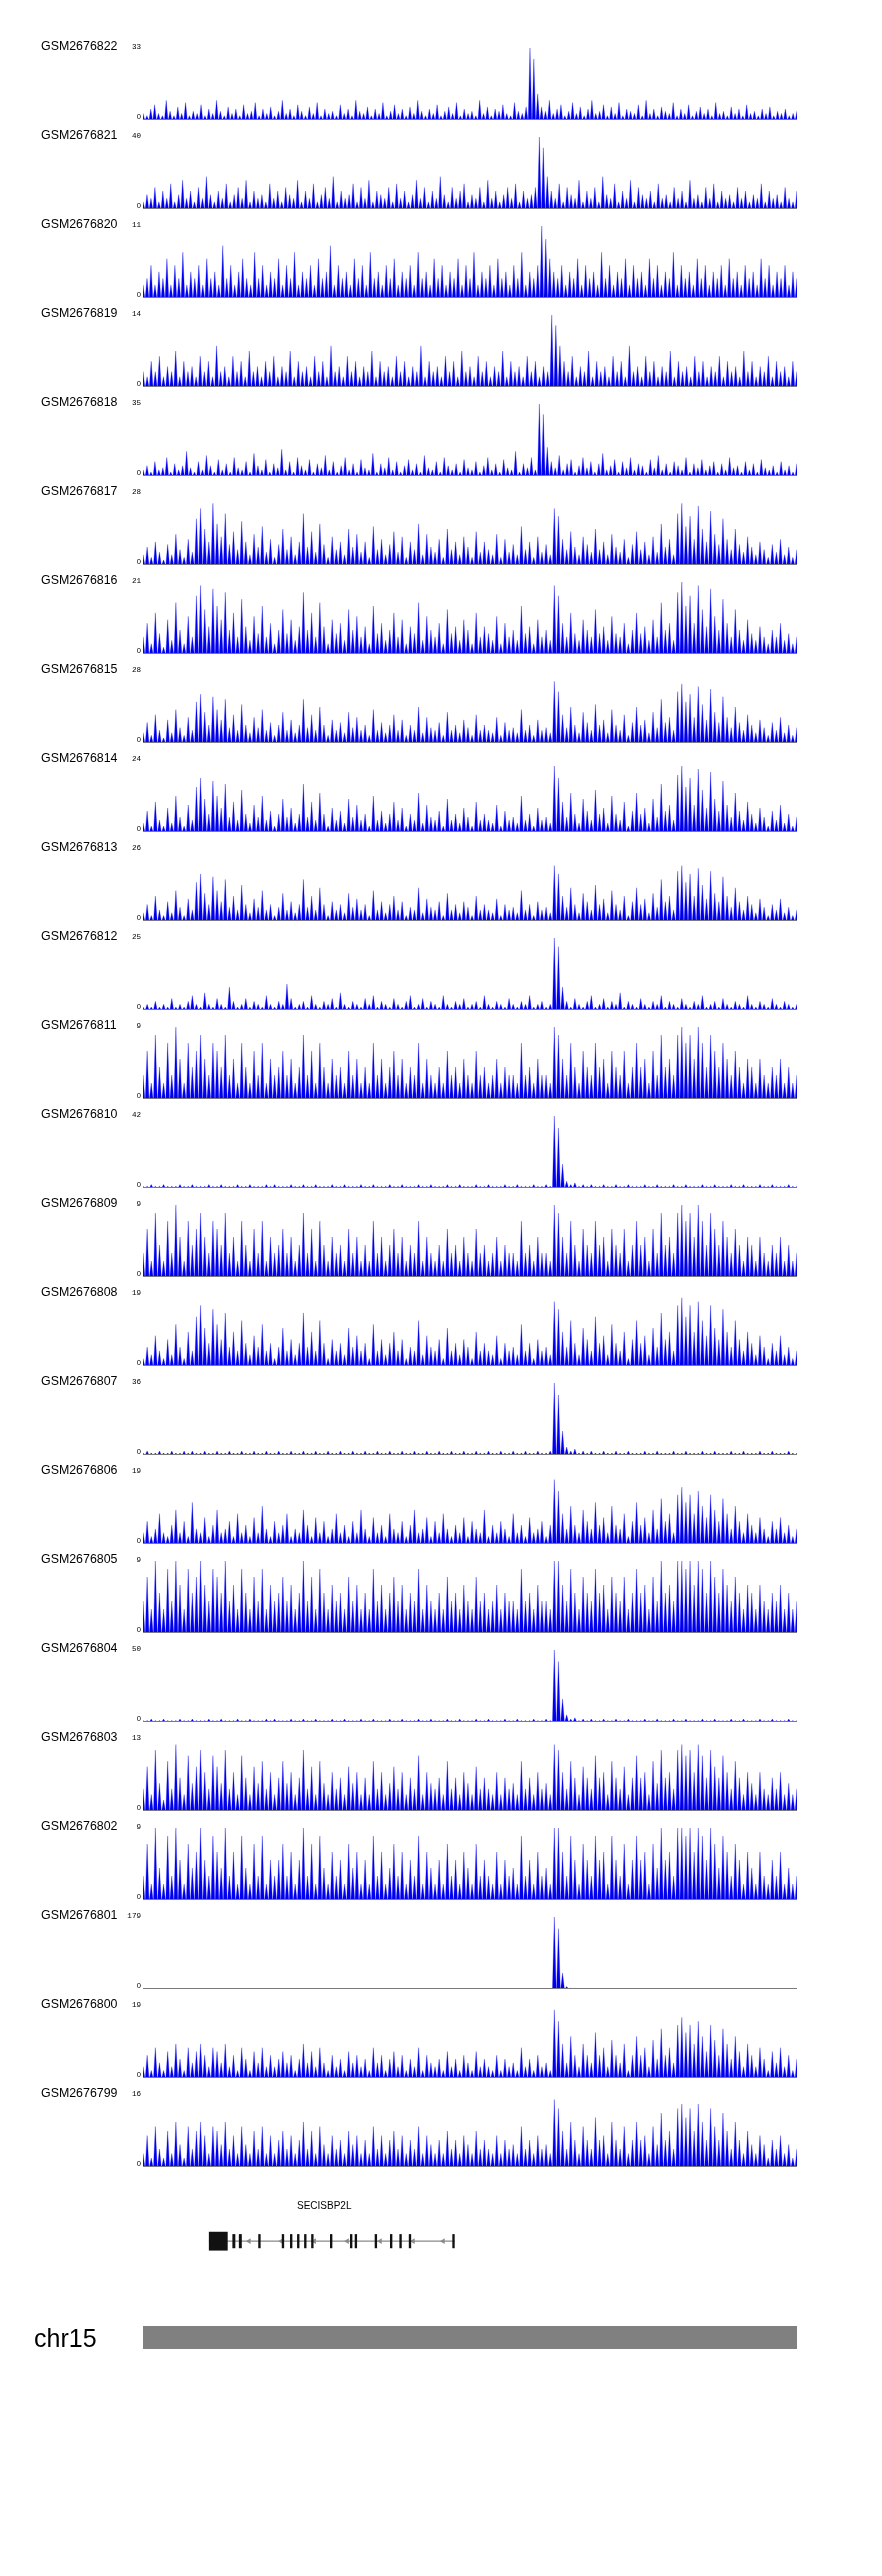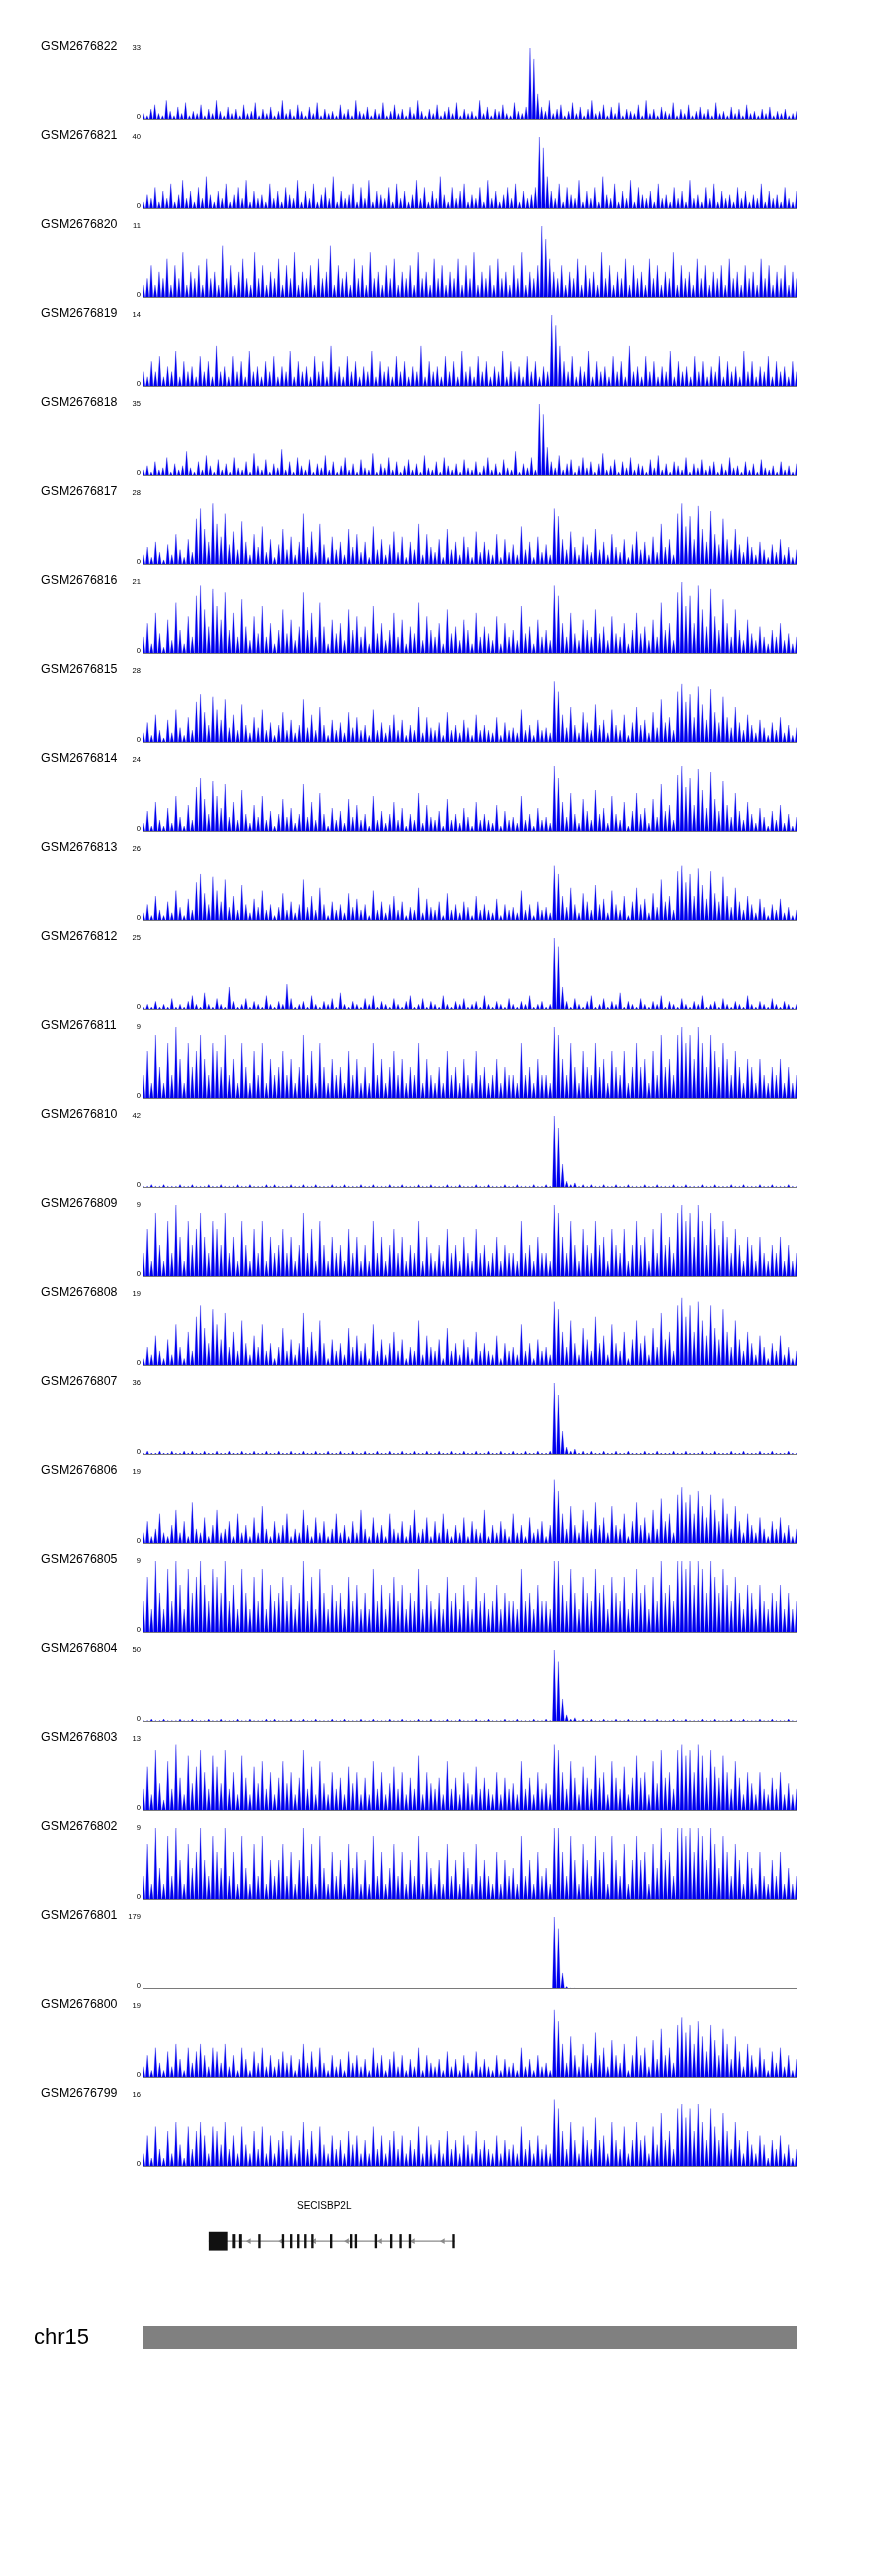--- a/index.html
+++ b/index.html
@@ -2,33 +2,33 @@
 <html style="font-size:9.4px"><head>
 <meta charset="utf-8">
 <style>
   html,body{margin:0;padding:0;background:#ffffff;}
   body{width:882px;height:2576px;font-family:"Liberation Sans",sans-serif;color:#000;}
   .page{position:relative;width:882px;height:2576px;overflow:hidden;}
   .tracks{position:absolute;left:0;top:35px;width:882px;}
   .track{position:relative;height:89px;width:882px;}
   .track-label{position:absolute;left:41px;top:3.5px;font-size:12.4px;color:#000;letter-spacing:0px;}
   .track-plot{position:absolute;left:143px;top:13px;width:654px;height:72px;}
-  .axis-max{position:absolute;left:115px;top:8.2px;font-size:7.6px;color:#000;text-align:right;width:26px;}
+  .axis-max{position:absolute;left:115px;top:8.2px;font-size:7.6px;color:#000;text-align:right;width:26px;font-family:Liberation Mono, monospace;}
   .axis-min{position:absolute;left:115px;top:77px;font-size:7.6px;color:#000;text-align:right;width:26px;}
   .track-plot svg{display:block;width:100%;height:100%;}
   .baseline{position:absolute;left:143px;top:84px;width:654px;height:0.6px;background:#7a7a7a;}
 
   
   .gene-panel{position:absolute;left:0;top:2200px;width:882px;height:82px;}
   .gene-name{position:absolute;left:297px;top:0px;font-size:10px;color:#000;}
   .gene-svg{position:absolute;left:143px;top:20px;width:654px;height:47px;}
 
   
   .chrom-panel{position:absolute;left:0;top:2311px;width:882px;height:106px;}
-  .chrom-label{position:absolute;left:34px;top:13px;font-size:22px;color:#000;}
+  .chrom-label{position:absolute;left:34px;top:13px;font-size:25px;color:#000;}
   .chrom-bar{position:absolute;left:143px;top:15.3px;width:654px;height:22.3px;background:#808080;}
   .chrom-ticks{position:absolute;left:143px;top:38px;width:654px;height:17.6px;}
   .chrom-ticks .tk{position:absolute;top:0;width:1.2px;height:13px;background:#555;}
   .chrom-axis-label{position:absolute;top:56px;font-size:11.8px;color:#000;transform:translateX(-50%);}
 </style>
 </head>
 <body>
 
 <div class="page">
 

